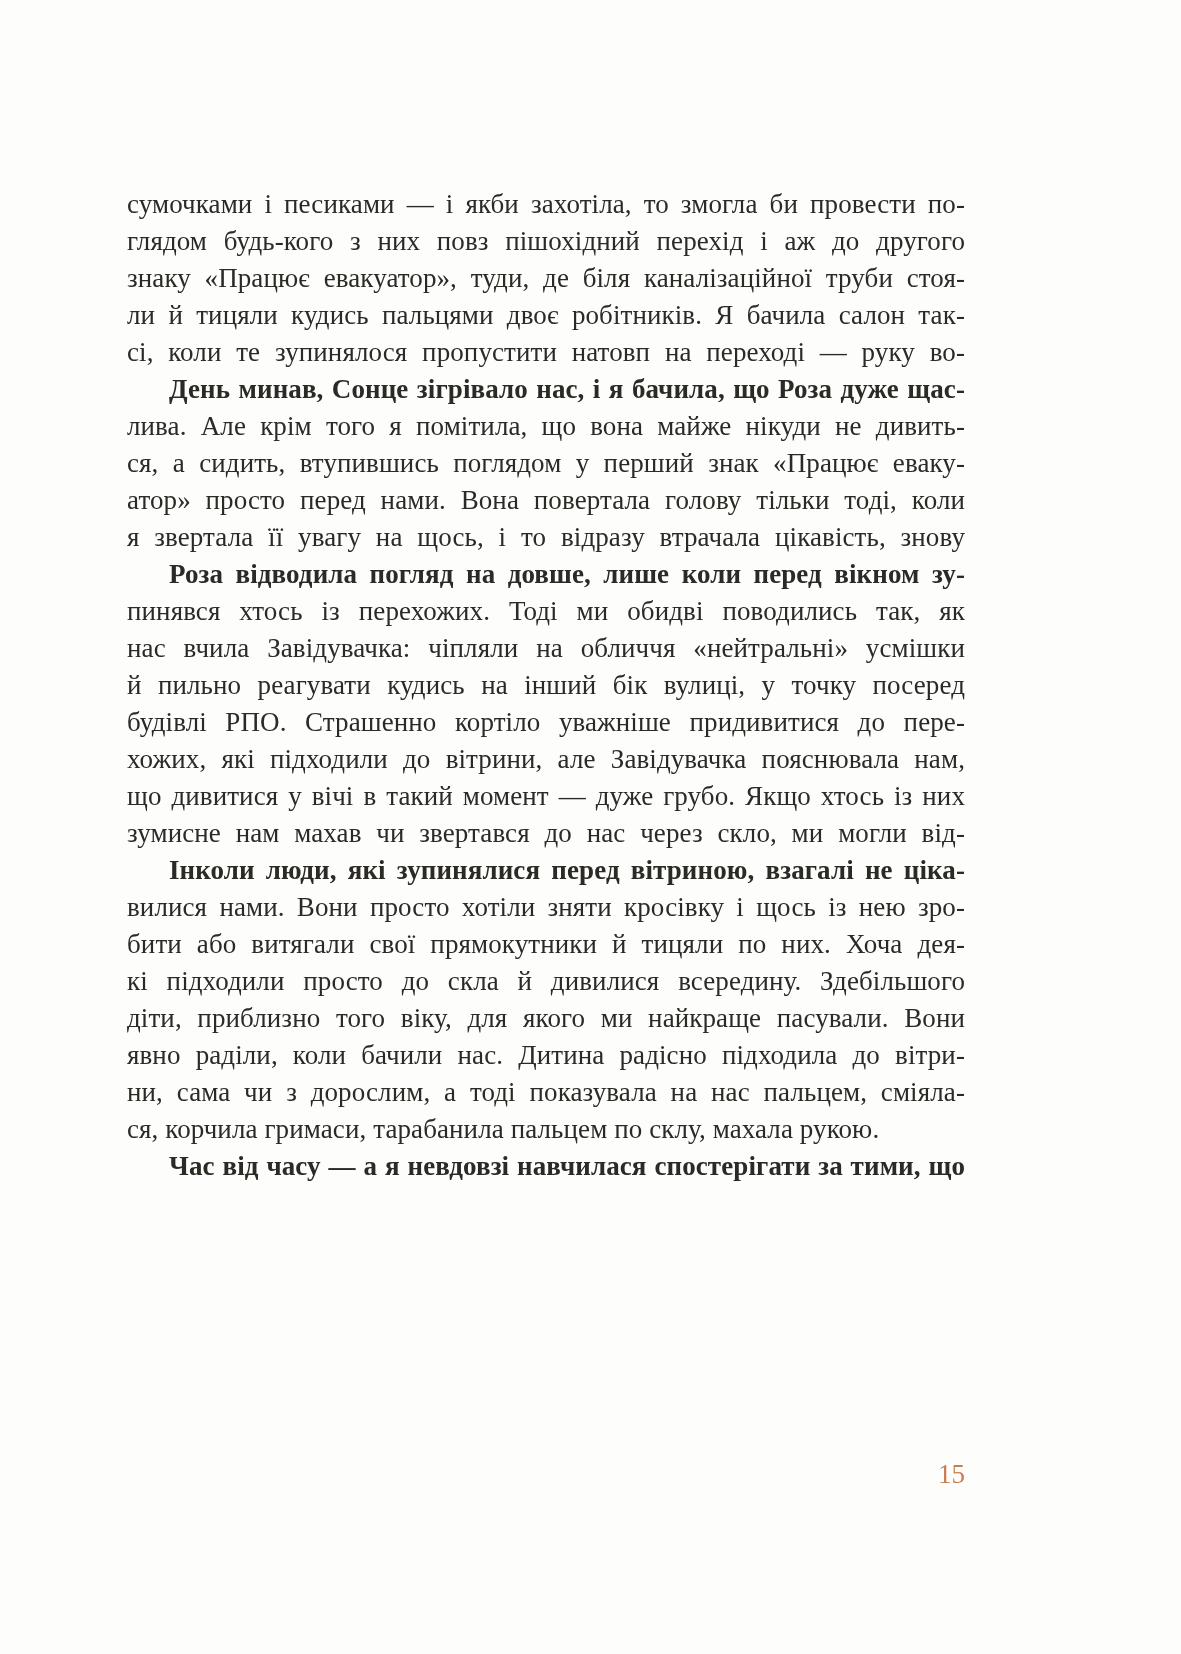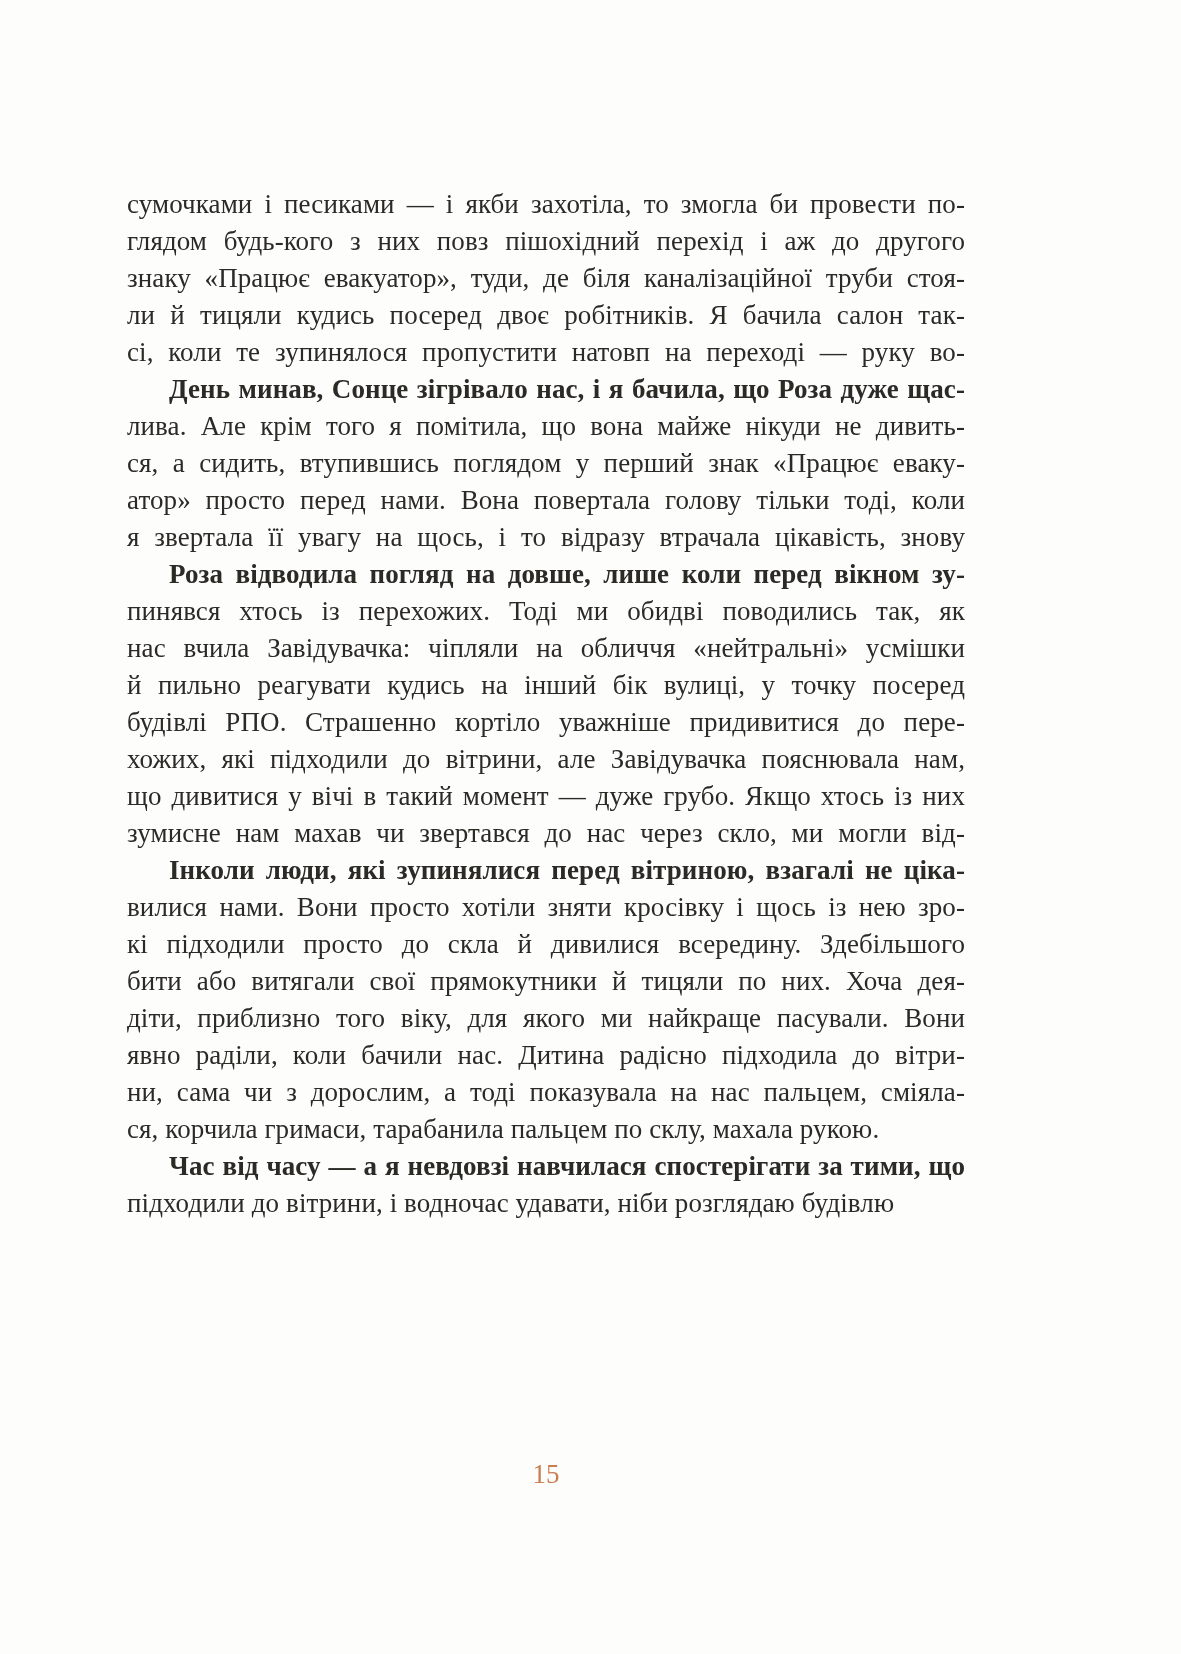--- a/index.html
+++ b/index.html
@@ -40,39 +40,39 @@
   }
   .line.indent {
     text-indent: 42px;
     font-weight: bold;
   }
   .page-number {
     position: absolute;
     left: 127px;
     top: 1456px;
     width: 838px;
-    text-align: center;
+    text-align: right;
     font-size: 27px;
     line-height: 37px;
     color: #c87e52;
     font-variant-numeric: oldstyle-nums;
   }
 </style>
 </head>
 <body>
 
 <div class="page">
 
   <main class="text-block">
 
     <p class="para">
       <span class="line">сумочками і песиками — і якби захотіла, то змогла би провести по-</span>
       <span class="line">глядом будь-кого з них повз пішохідний перехід і аж до другого</span>
       <span class="line">знаку «Працює евакуатор», туди, де біля каналізаційної труби стоя-</span>
-      <span class="line">ли й тицяли кудись посеред двоє робітників. Я бачила салон так-</span>
+      <span class="line">ли й тицяли кудись пальцями двоє робітників. Я бачила салон так-</span>
       <span class="line">сі, коли те зупинялося пропустити натовп на переході — руку во-</span>
     </p>
 
     <p class="para">
       <span class="line indent">День минав, Сонце зігрівало нас, і я бачила, що Роза дуже щас-</span>
       <span class="line">лива. Але крім того я помітила, що вона майже нікуди не дивить-</span>
       <span class="line">ся, а сидить, втупившись поглядом у перший знак «Працює еваку-</span>
       <span class="line">атор» просто перед нами. Вона повертала голову тільки тоді, коли</span>
       <span class="line">я звертала її увагу на щось, і то відразу втрачала цікавість, знову</span>
     </p>
@@ -84,30 +84,29 @@
       <span class="line">й пильно реагувати кудись на інший бік вулиці, у точку посеред</span>
       <span class="line">будівлі РПО. Страшенно кортіло уважніше придивитися до пере-</span>
       <span class="line">хожих, які підходили до вітрини, але Завідувачка пояснювала нам,</span>
       <span class="line">що дивитися у вічі в такий момент — дуже грубо. Якщо хтось із них</span>
       <span class="line">зумисне нам махав чи звертався до нас через скло, ми могли від-</span>
     </p>
 
     <p class="para">
       <span class="line indent">Інколи люди, які зупинялися перед вітриною, взагалі не ціка-</span>
       <span class="line">вилися нами. Вони просто хотіли зняти кросівку і щось із нею зро-</span>
+      <span class="line">бити або витягали свої прямокутники й тицяли по них. Хоча дея-</span>
       <span class="line">кі підходили просто до скла й дивилися всередину. Здебільшого</span>
-      <span class="line">бити або витягали свої прямокутники й тицяли по них. Хоча дея-</span>
       <span class="line">діти, приблизно того віку, для якого ми найкраще пасували. Вони</span>
       <span class="line">явно раділи, коли бачили нас. Дитина радісно підходила до вітри-</span>
       <span class="line">ни, сама чи з дорослим, а тоді показувала на нас пальцем, сміяла-</span>
       <span class="line end">ся, корчила гримаси, тарабанила пальцем по склу, махала рукою.</span>
     </p>
 
     <p class="para">
       <span class="line indent">Час від часу — а я невдовзі навчилася спостерігати за тими, що</span>
-      <span class="line end">підходили до вітрини, і водночас удавати, ніби розглядаю будівлю</span>
     </p>
 
   </main>
 
   <div class="page-number">15</div>
 
 </div>
 
 </body></html>

